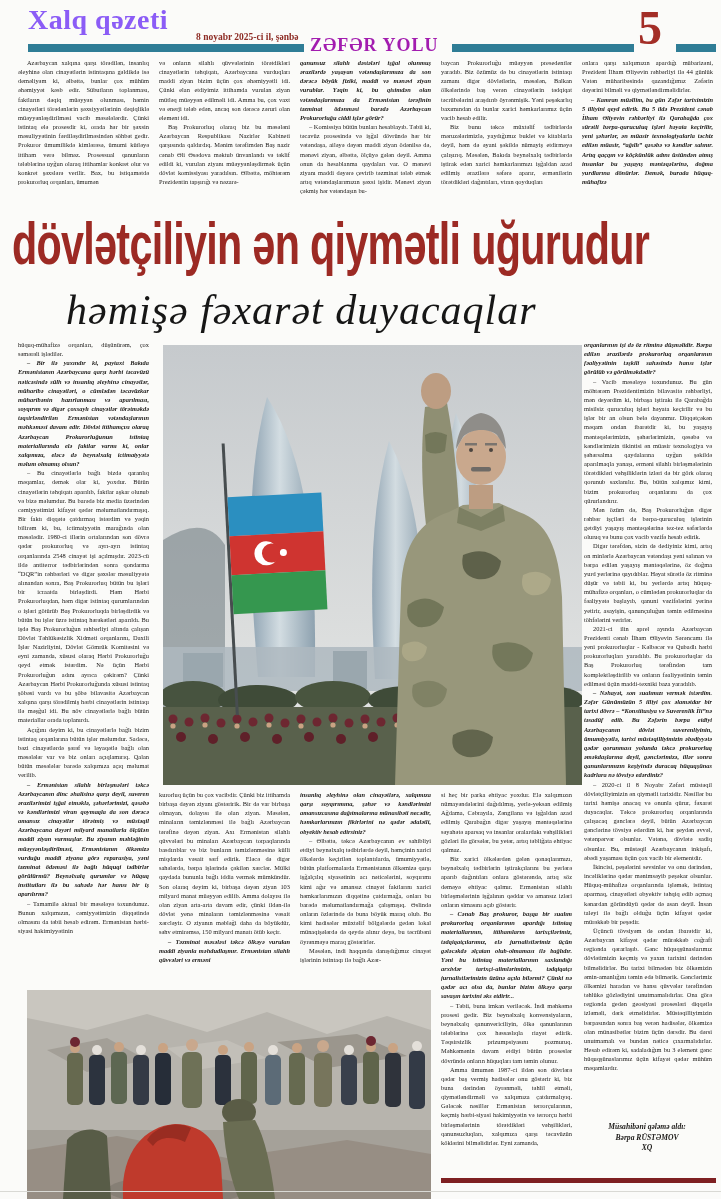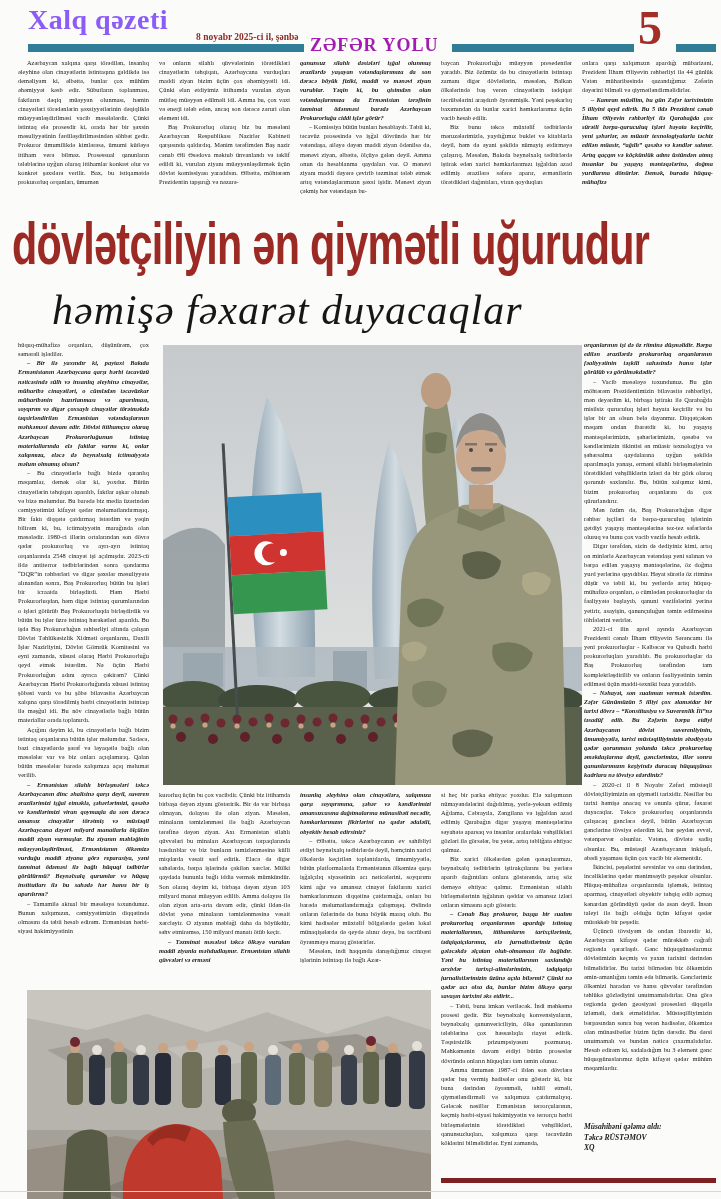--- a/index.html
+++ b/index.html
@@ -27,39 +27,39 @@
     font-size:48px;font-weight:bold;color:#a32e27;
   }
   
   .headline-main{
     position:absolute;left:12px;top:210px;white-space:nowrap;
     font-family:"Liberation Sans","DejaVu Sans",sans-serif;
     font-size:59px;font-weight:bold;color:#9c2a24;letter-spacing:-1px;
     transform:scaleX(.70);transform-origin:0 50%;
   }
   .headline-sub{
-    position:absolute;left:52px;top:286px;white-space:nowrap;
+    position:absolute;left:66px;top:286px;white-space:nowrap;
     font-size:42px;font-style:italic;color:#161616;letter-spacing:1px;
   }
   
   .col{
     position:absolute;overflow:hidden;text-align:justify;color:#242220;
     font-size:6.4px;line-height:9.15px;
   }
   .col p{margin:0;text-indent:9px;}
   .col p.cont{text-indent:0;}
   .col p.q{font-weight:bold;font-style:italic;color:#1c1a18;}
   
   .photo{position:absolute;overflow:hidden;}
   .photo svg{display:block;width:100%;height:100%;}
   
   .signature{
     position:absolute;left:584px;top:1122px;width:126px;
     font-size:7.6px;line-height:10.5px;font-weight:bold;font-style:italic;
-    color:#1c1a18;text-align:left;padding-right:10px;
+    color:#1c1a18;text-align:center;padding-right:10px;
   }
   .bottom-rule{position:absolute;left:441px;top:1178px;width:275px;height:5px;background:#7e2022;}
   .page-edge{position:absolute;left:0;top:1191px;width:721px;height:1px;background:#d9d9d4;}
 </style>
 </head>
 <body>
 
 <div class="masthead-title">Xalq qəzeti</div>
 <div class="masthead-date">8 noyabr 2025-ci il, şənbə</div>
 <div class="teal-bar" style="left:28px;width:276px;"></div>
@@ -288,17 +288,17 @@
       <path d="M120,150 C128,136 150,130 164,138 L158,152 C146,146 132,146 126,156 Z" fill="#992c21"></path>
       <ellipse cx="212" cy="122" rx="17" ry="13" fill="#5a5c46"></ellipse>
       <path d="M196,132 C198,168 206,196 212,209 L248,209 C244,176 238,148 228,130 Z" fill="#6a6d53"></path>
       <path d="M40,150 C50,138 70,136 80,146 L84,209 L36,209 Z" fill="#585c47"></path>
     </g>
   </svg>
 </div>
 
 <div class="signature">
   <div>Müsahibəni qələmə aldı:</div>
-  <div>Təkcə RÜSTƏMOV</div>
+  <div>Bərpa RÜSTƏMOV</div>
   <div>XQ</div>
 </div>
 <div class="bottom-rule"></div>
 <div class="page-edge"></div>
 
 </body></html>

